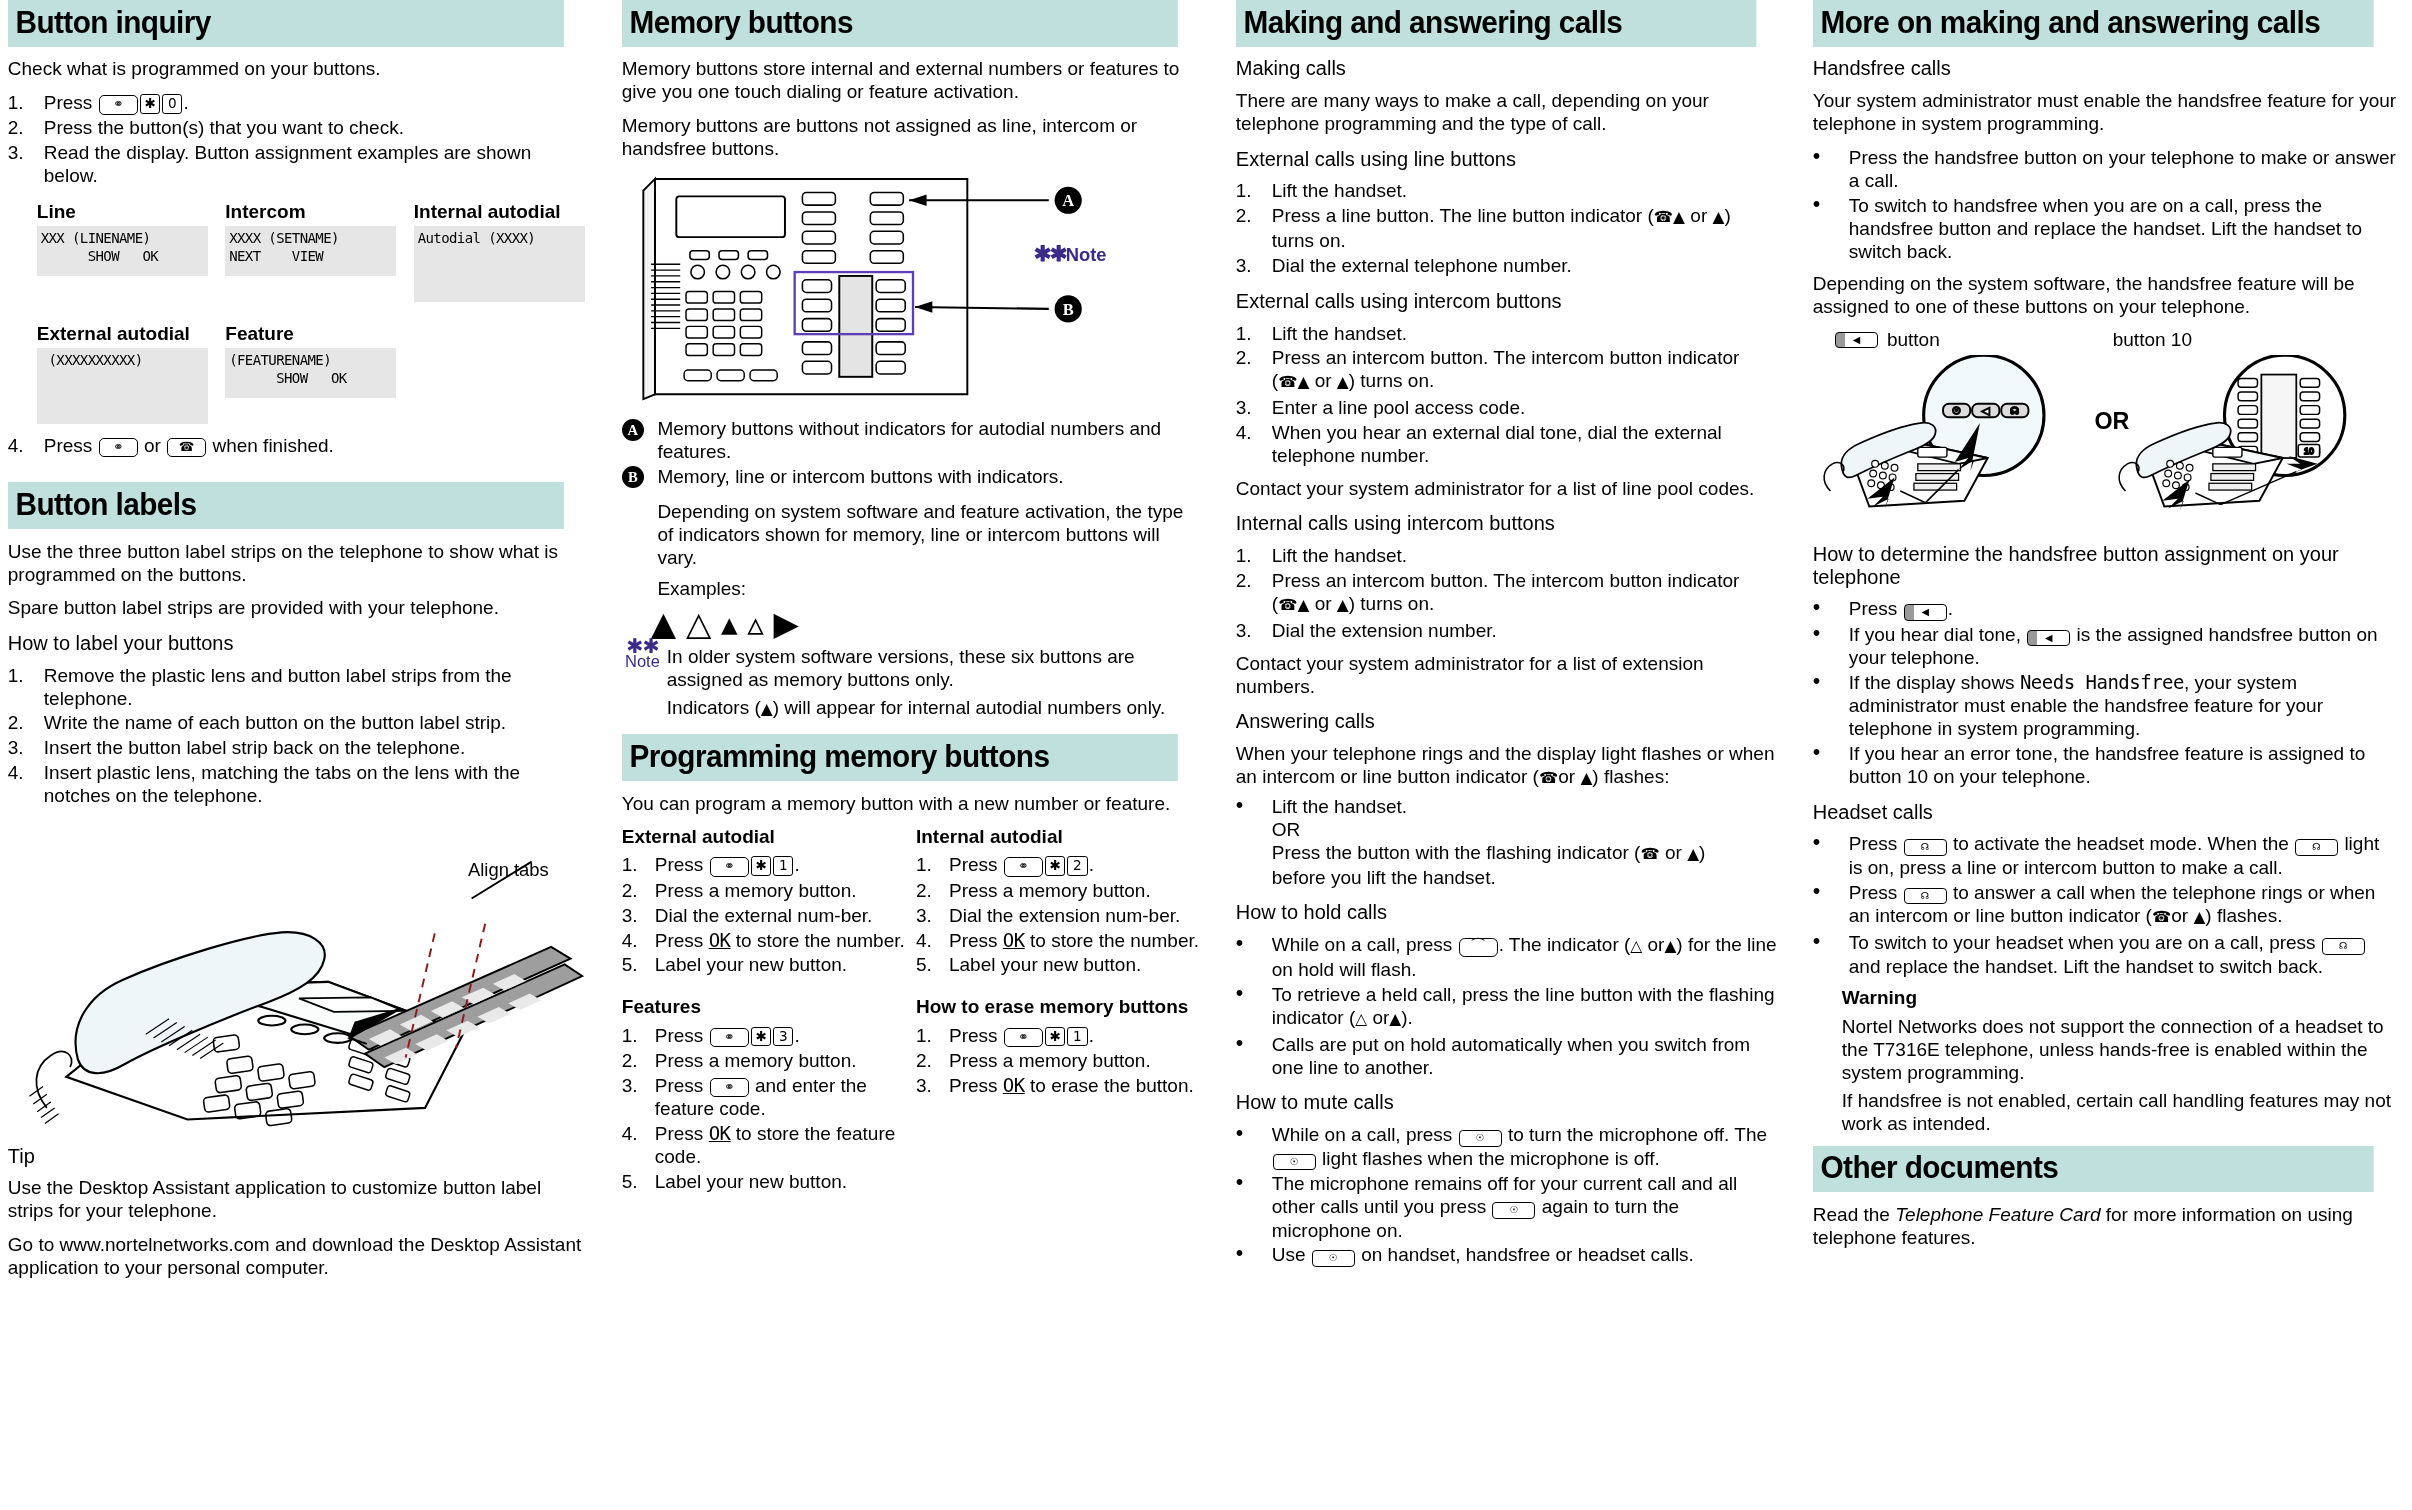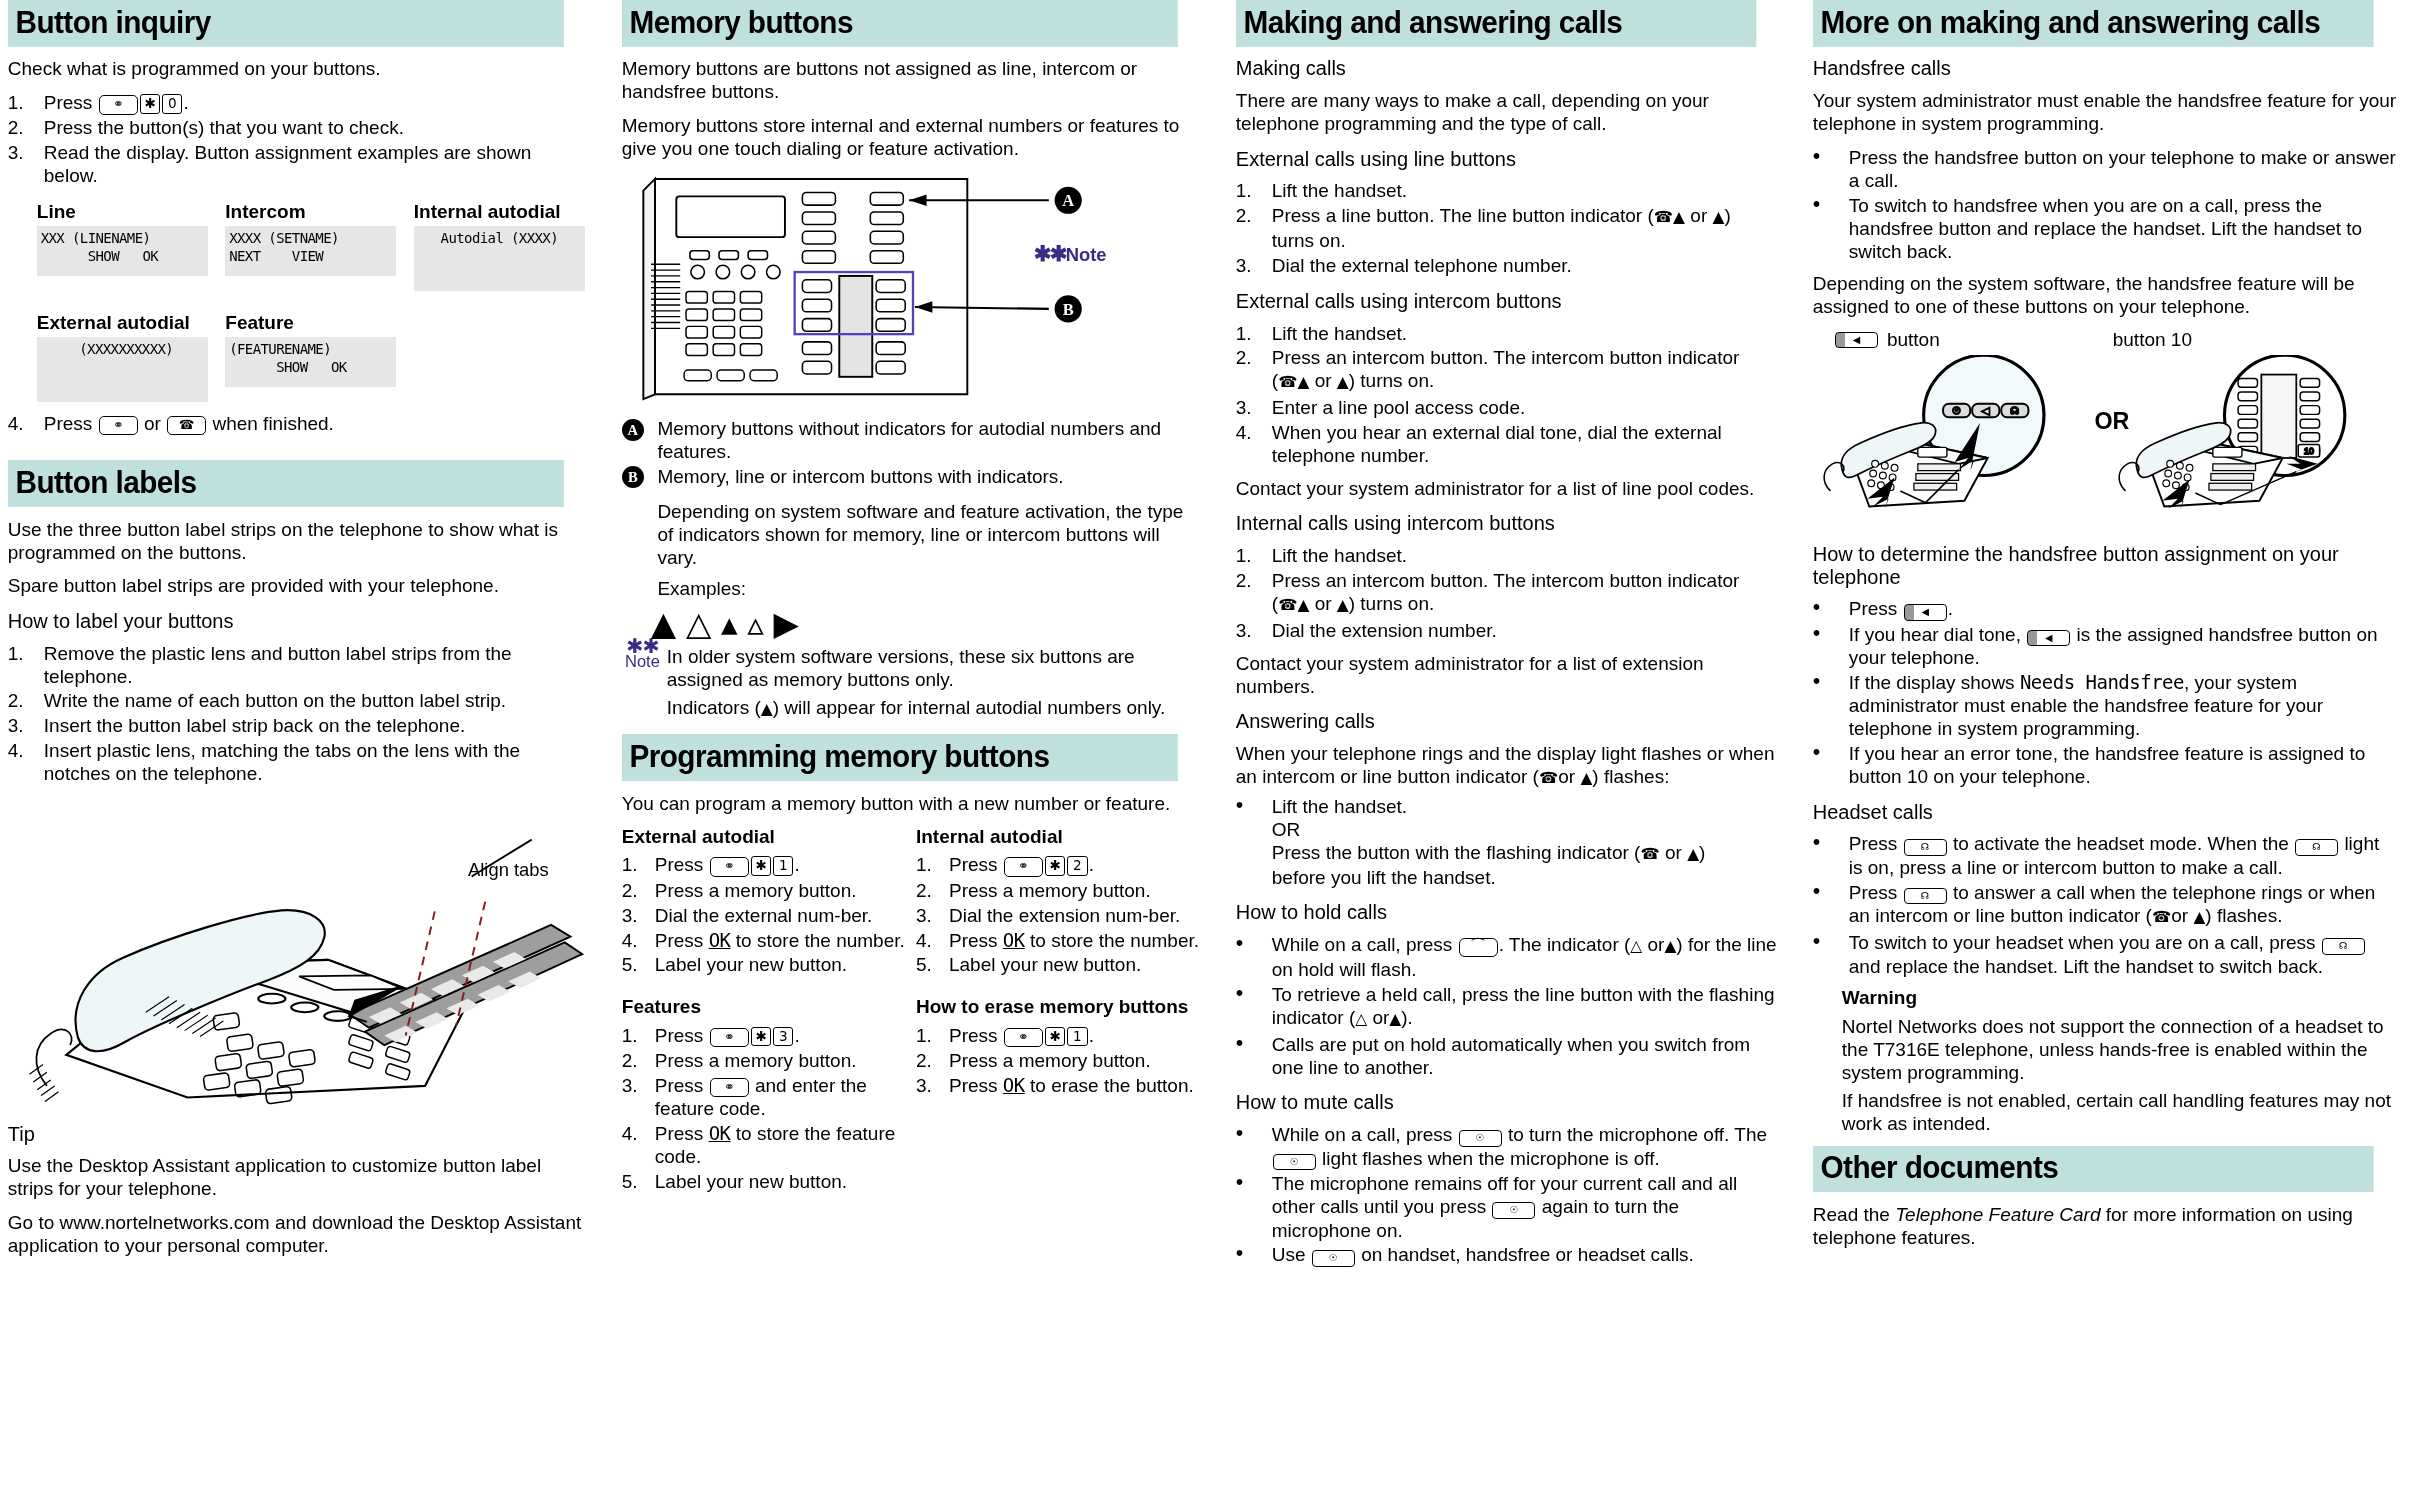--- a/index.html
+++ b/index.html
@@ -100,21 +100,21 @@
   .screen {
     background: #e6e6e6;
     height: 50px;
     padding: 2.9px 3.9px 0 3.9px;
     font-family: "DejaVu Sans Mono", monospace;
     font-size: 14px;
     line-height: 18.4px;
     letter-spacing: -0.6px;
     white-space: pre;
   }
-  .screen.tall { height: 65px; text-align: center; }
+  .screen.tall { height: 76px; }
   .screen .r2 { display:block; }
 
   
   .noteblk { position: relative; padding-left: 45px; }
   .notemark {
     position: absolute; left: -1.9px; top: -5.8px;
     color: #3b2a86; text-align: center; width: 45px;
     line-height: 14.6px;
   }
   .notemark .stars { font-size: 20.4px; display:block; letter-spacing:-1px;}
@@ -295,22 +295,22 @@
 
     <h3 class="sub" style="margin-top:1.9px">Tip</h3>
     <p>Use the Desktop Assistant application to customize button label strips for your telephone.</p>
     <p>Go to www.nortelnetworks.com and download the Desktop Assistant application to your personal computer.</p>
   </div>
 
   <div class="col">
 
     <div class="band">Memory buttons</div>
 
+    <p>Memory buttons store internal and external numbers or features to give you one touch dialing or feature activation.</p>
     <p>Memory buttons are buttons not assigned as line, intercom or handsfree buttons.</p>
-    <p>Memory buttons store internal and external numbers or features to give you one touch dialing or feature activation.</p>
 
     <div class="illo" style="position:relative">
       <svg width="582" height="238" viewBox="0 0 600 245">
         <g stroke="#000" fill="#fff" stroke-width="2">
 
           <path d="M34 8 L356 8 L356 230 L34 230 Z" fill="#fff"></path>
           <path d="M34 8 L22 20 L22 235 L34 230 Z" fill="#f4f4f4"></path>
 
           <rect x="56" y="26" width="112" height="42" rx="3" fill="#fff"></rect>
 

